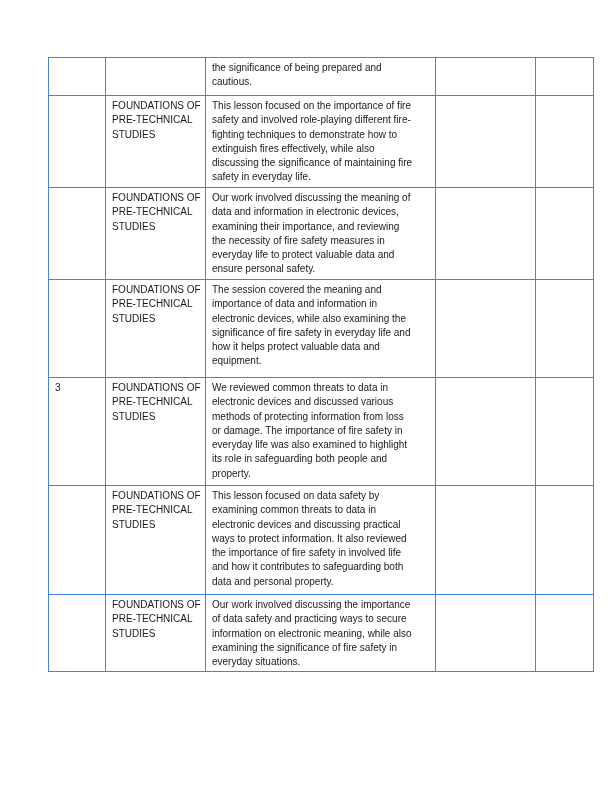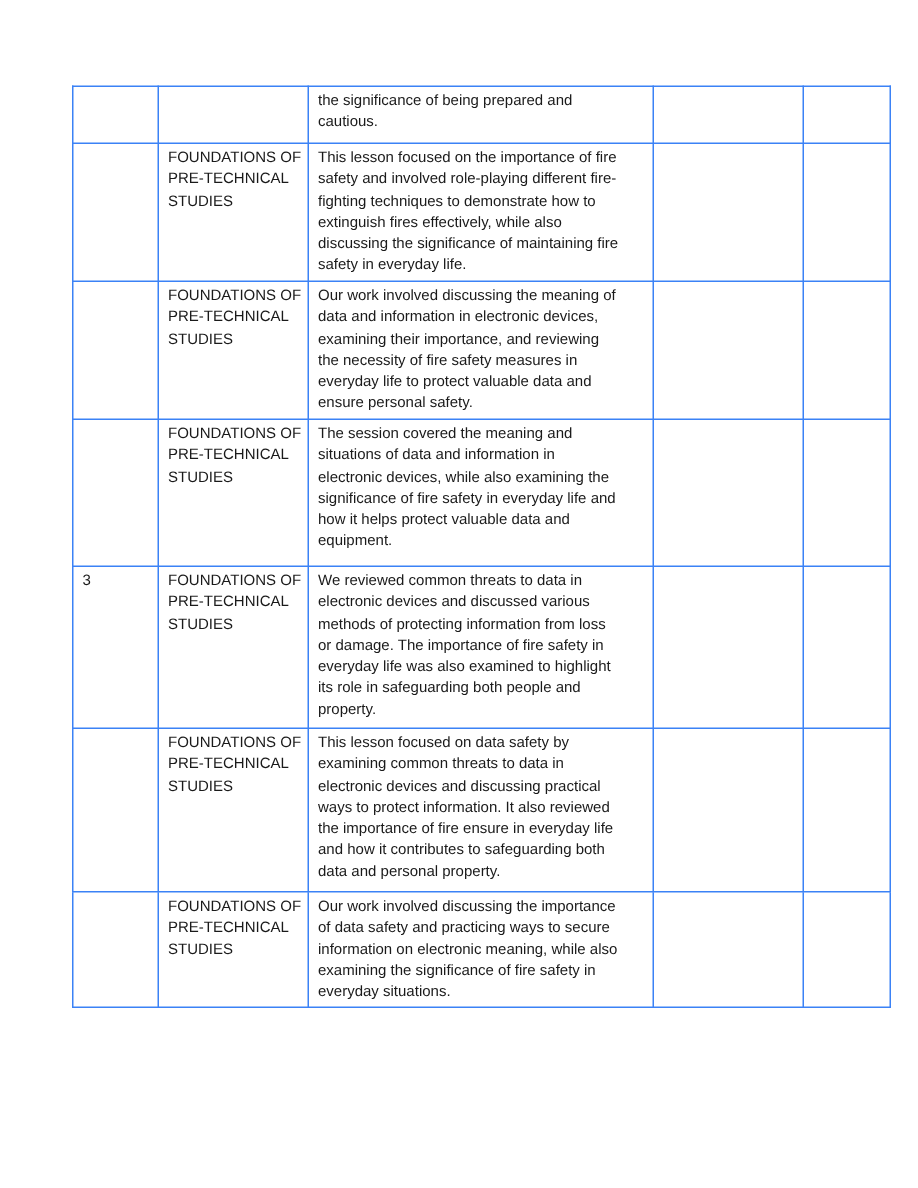--- a/index.html
+++ b/index.html
@@ -93,21 +93,21 @@
 ensure personal safety.</td>
         <td class="c-4"></td>
         <td class="c-5"></td>
       </tr>
       <tr class="r3">
         <td class="c-num"></td>
         <td class="c-subj">FOUNDATIONS OF
 PRE-TECHNICAL
 STUDIES</td>
         <td class="c-desc">The session covered the meaning and
-situations of data and information in
+importance of data and information in
 electronic devices, while also examining the
 significance of fire safety in everyday life and
 how it helps protect valuable data and
 equipment.</td>
         <td class="c-4"></td>
         <td class="c-5"></td>
       </tr>
       <tr class="r4">
         <td class="c-num">3</td>
         <td class="c-subj">FOUNDATIONS OF
@@ -125,21 +125,21 @@
       </tr>
       <tr class="r5">
         <td class="c-num"></td>
         <td class="c-subj">FOUNDATIONS OF
 PRE-TECHNICAL
 STUDIES</td>
         <td class="c-desc">This lesson focused on data safety by
 examining common threats to data in
 electronic devices and discussing practical
 ways to protect information. It also reviewed
-the importance of fire ensure in everyday life
+the importance of fire safety in involved life
 and how it contributes to safeguarding both
 data and personal property.</td>
         <td class="c-4"></td>
         <td class="c-5"></td>
       </tr>
       <tr class="r6">
         <td class="c-num"></td>
         <td class="c-subj">FOUNDATIONS OF
 PRE-TECHNICAL
 STUDIES</td>

